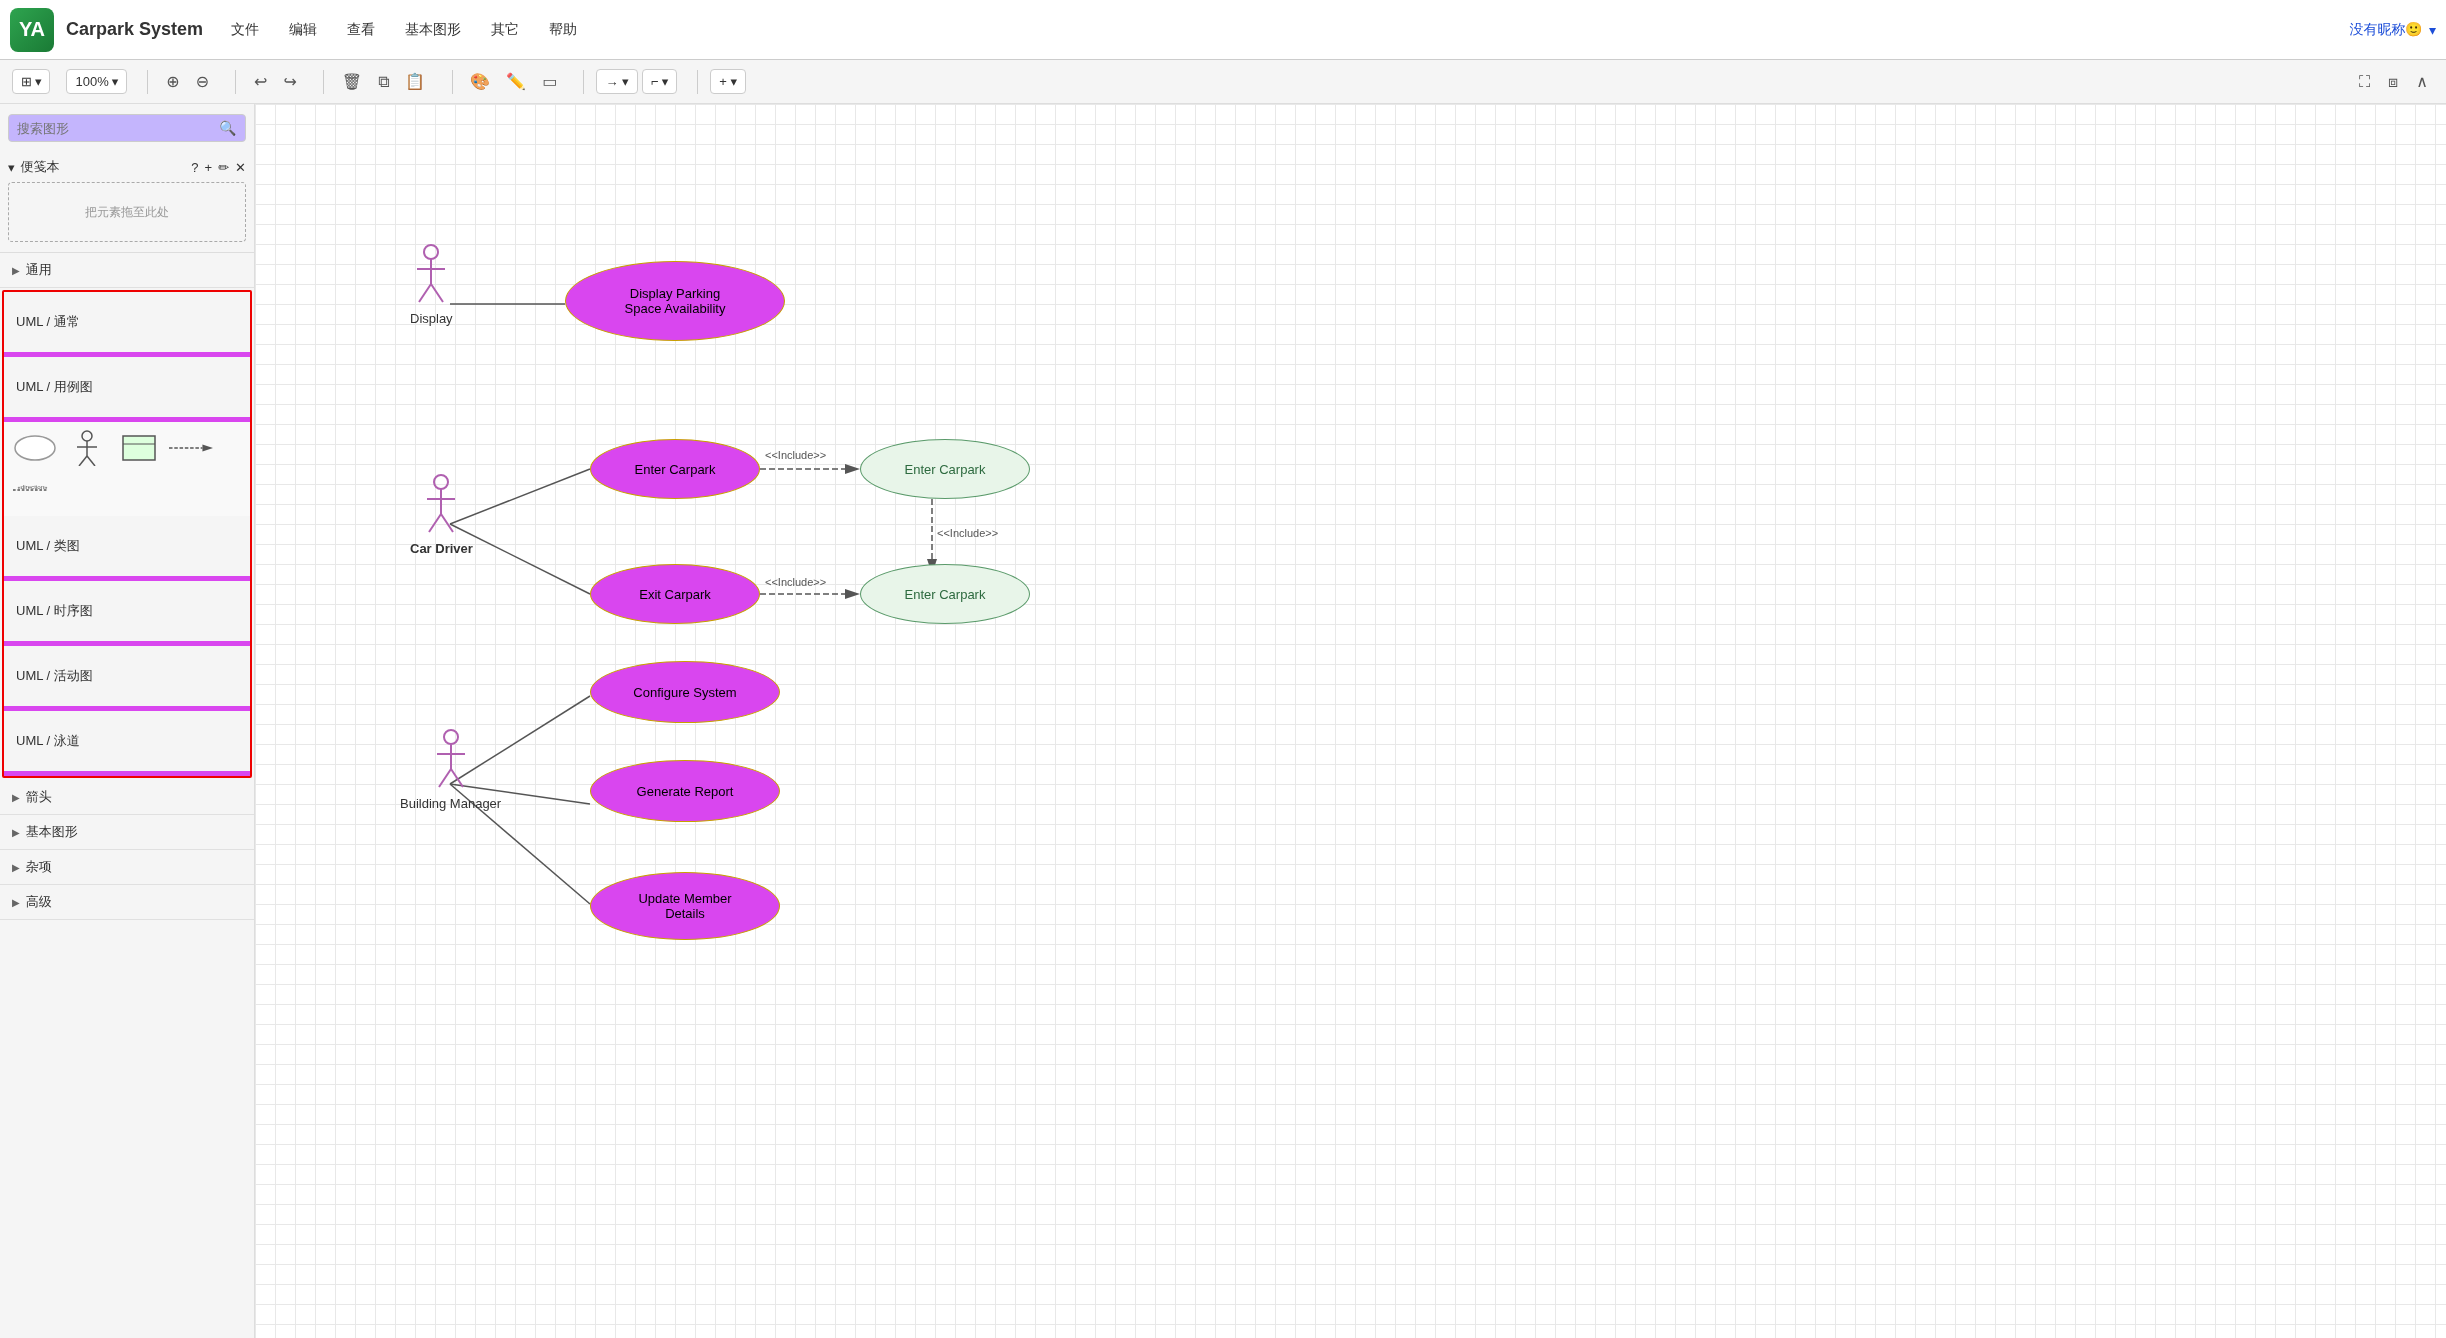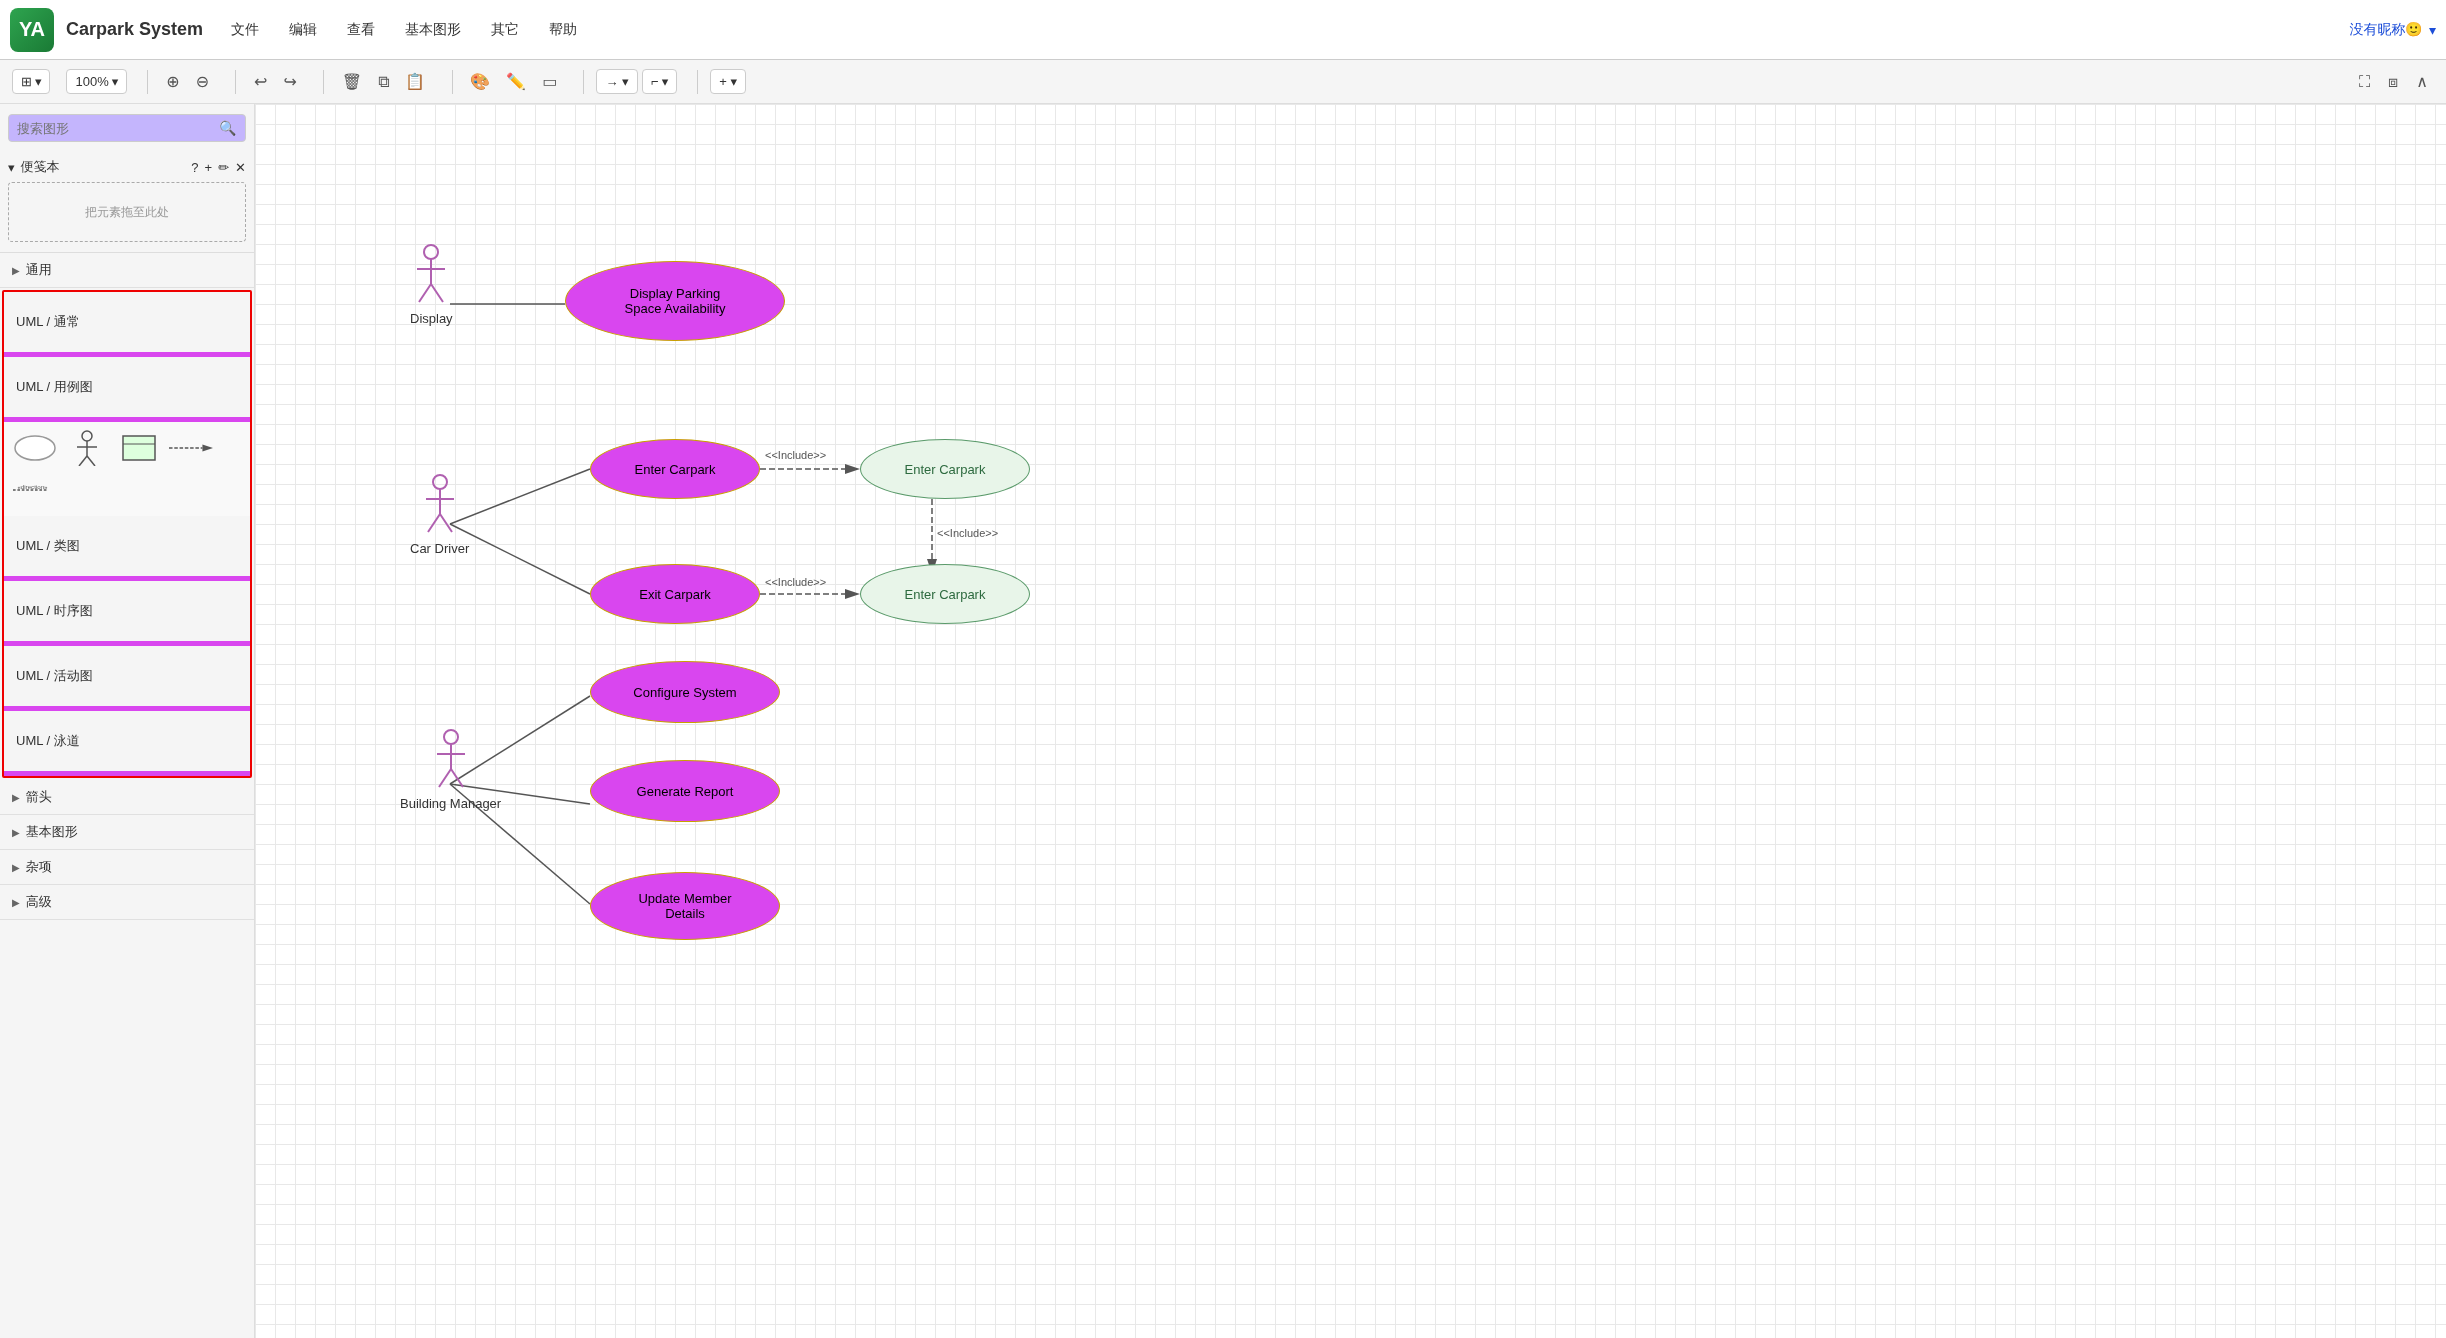--- a/index.html
+++ b/index.html
@@ -444,21 +444,21 @@
       </div>
 
       <div class="actor" style="left:155px; top:370px;">
         <svg class="stick-figure" viewBox="0 0 40 65">
           <circle cx="20" cy="8" r="7" fill="none" stroke="#b060b0" stroke-width="2"></circle>
           <line x1="20" y1="15" x2="20" y2="40" stroke="#b060b0" stroke-width="2"></line>
           <line x1="6" y1="25" x2="34" y2="25" stroke="#b060b0" stroke-width="2"></line>
           <line x1="20" y1="40" x2="8" y2="58" stroke="#b060b0" stroke-width="2"></line>
           <line x1="20" y1="40" x2="32" y2="58" stroke="#b060b0" stroke-width="2"></line>
         </svg>
-        <span style="font-size:13px; margin-top:2px;">Car Driver</span>
+        <span style="font-size:13px; margin-top:2px;font-weight:bold;">Car Driver</span>
       </div>
 
       <div class="actor" style="left:145px; top:625px;">
         <svg class="stick-figure" viewBox="0 0 40 65">
           <circle cx="20" cy="8" r="7" fill="none" stroke="#b060b0" stroke-width="2"></circle>
           <line x1="20" y1="15" x2="20" y2="40" stroke="#b060b0" stroke-width="2"></line>
           <line x1="6" y1="25" x2="34" y2="25" stroke="#b060b0" stroke-width="2"></line>
           <line x1="20" y1="40" x2="8" y2="58" stroke="#b060b0" stroke-width="2"></line>
           <line x1="20" y1="40" x2="32" y2="58" stroke="#b060b0" stroke-width="2"></line>
         </svg>

